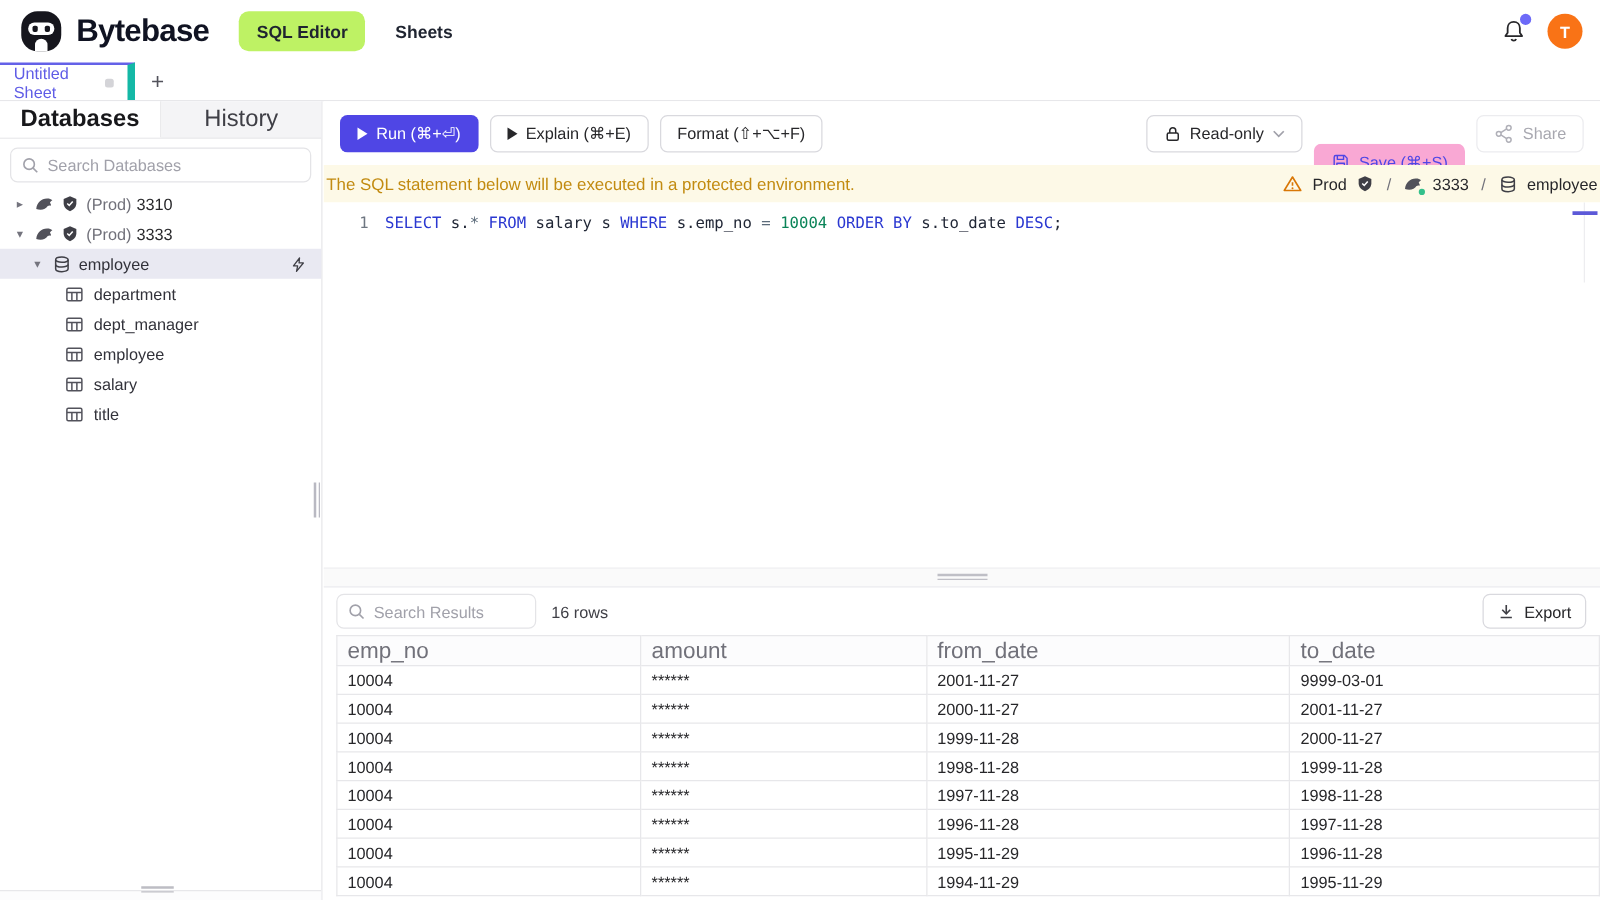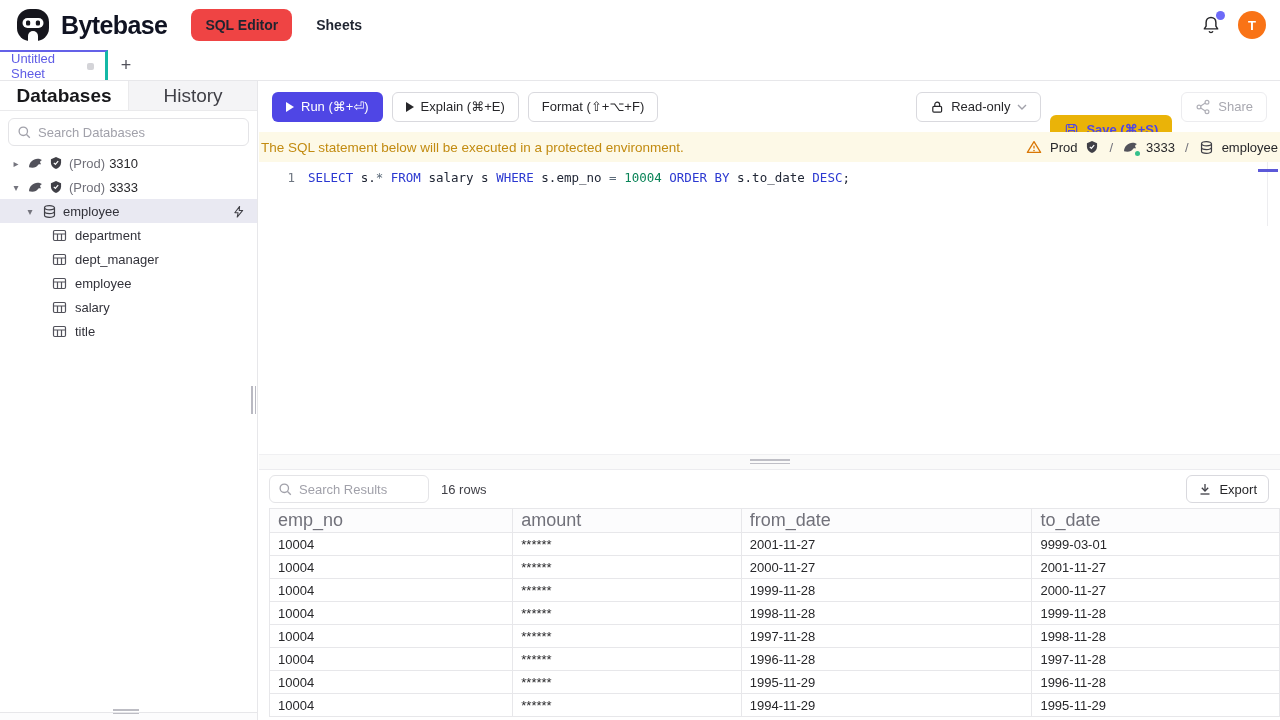--- a/index.html
+++ b/index.html
@@ -8,32 +8,32 @@
   body { position:relative; }
   svg { display:block; }
 
   
   .app-header { position:absolute; top:0; left:0; right:0; height:50px;
                 display:flex; align-items:center; padding:0 14px; background:#fff; }
   .logo { display:flex; align-items:center; cursor:pointer; }
   .brand { font-size:25px; font-weight:800; color:#101322; letter-spacing:-0.6px; margin-left:9px; }
   .nav { display:flex; gap:10px; margin-left:24px; }
   .nav-item { font-size:14px; font-weight:600; color:#1f2430; padding:8px 14px; border-radius:8px; cursor:pointer; }
-  .nav-item.active { background:#ef4444; }
+  .nav-item.active { background:#bef264; }
   .header-right { margin-left:auto; display:flex; align-items:center; gap:17px; }
   .bell { position:relative; cursor:pointer; }
   .bell-badge { position:absolute; top:-4px; right:-4px; width:9px; height:9px; border-radius:50%; background:#6d6af8; }
   .avatar { width:28px; height:28px; border-radius:50%; background:#f97316; color:#fff;
             display:flex; align-items:center; justify-content:center; font-size:13px; font-weight:700; cursor:pointer; }
 
   
   .sheet-tabbar { position:absolute; top:50px; left:0; right:0; height:31px;
                   border-bottom:1px solid #e7e7ea; display:flex; align-items:stretch; background:#fff; }
   .sheet-tab { width:108px; display:flex; align-items:center; gap:9px; padding:0 11px;
-               border-top:2px solid #6461e8; border-right:3px solid #14b8a6; color:#5f5ce6; font-size:13px; cursor:pointer; }
+               border-top:2px solid #6461e8; border-right:6px solid #14b8a6; color:#5f5ce6; font-size:13px; cursor:pointer; }
   .unsaved-dot { width:7px; height:7px; border-radius:2px; background:#d4d4d8; flex:none; }
   .new-tab-btn { width:36px; display:flex; align-items:center; justify-content:center;
                  color:#52525b; font-size:18px; font-weight:300; cursor:pointer; }
 
   
   .sidebar { position:absolute; top:81px; left:0; width:258px; bottom:0;
              border-right:1px solid #e7e7ea; background:#fff; }
   .sidebar-tabs { height:30px; display:flex; background:#f4f4f6; border-bottom:1px solid #eaeaec; }
   .sidebar-tab { flex:1; display:flex; align-items:center; justify-content:center;
                  font-size:19px; color:#3f3f46; font-weight:500; cursor:pointer; }
@@ -60,21 +60,21 @@
   .sb-hhandle i { display:block; width:26px; height:1.5px; background:#bdbdc4; margin-bottom:2px; }
 
   
   .main { position:absolute; top:81px; left:259px; right:0; bottom:0; display:flex; flex-direction:column; background:#fff; }
   .toolbar { height:51px; flex:none; display:flex; align-items:center; padding:0 13px; gap:9px; }
   .btn { height:30px; display:inline-flex; align-items:center; gap:7px; padding:0 13px; border-radius:6px;
          font-size:13px; border:1px solid transparent; background:#fff; color:#27272a;
          cursor:pointer; font-family:inherit; white-space:nowrap; }
   .btn-outline { border-color:#d9d9de; }
   .btn-run { background:#4f46e5; color:#fff; }
-  .btn-save { background:#eab308; color:#4f46e5; font-weight:700;margin-top:46px; }
+  .btn-save { background:#f9a8d4; color:#4f46e5; font-weight:400;margin-top:46px; }
   .btn-share { border-color:#ececef; color:#a8a8b0; }
   .play { width:0; height:0; border-style:solid; border-width:5px 0 5px 8px;
           border-color:transparent transparent transparent currentColor; display:inline-block; }
   .toolbar-right { margin-left:auto; display:flex; gap:9px; align-items:center; }
 
   .banner { height:30px; flex:none; background:#fdf9e7; display:flex; align-items:center;
             padding:0 2px; font-size:13.5px; color:#c28b11; }
   .banner-right { margin-left:auto; display:flex; align-items:center; gap:8px; font-size:13px; color:#27272a; }
   .crumb-sep { color:#71717a; padding:0 2px; }
   .inst-icon-wrap { position:relative; }

